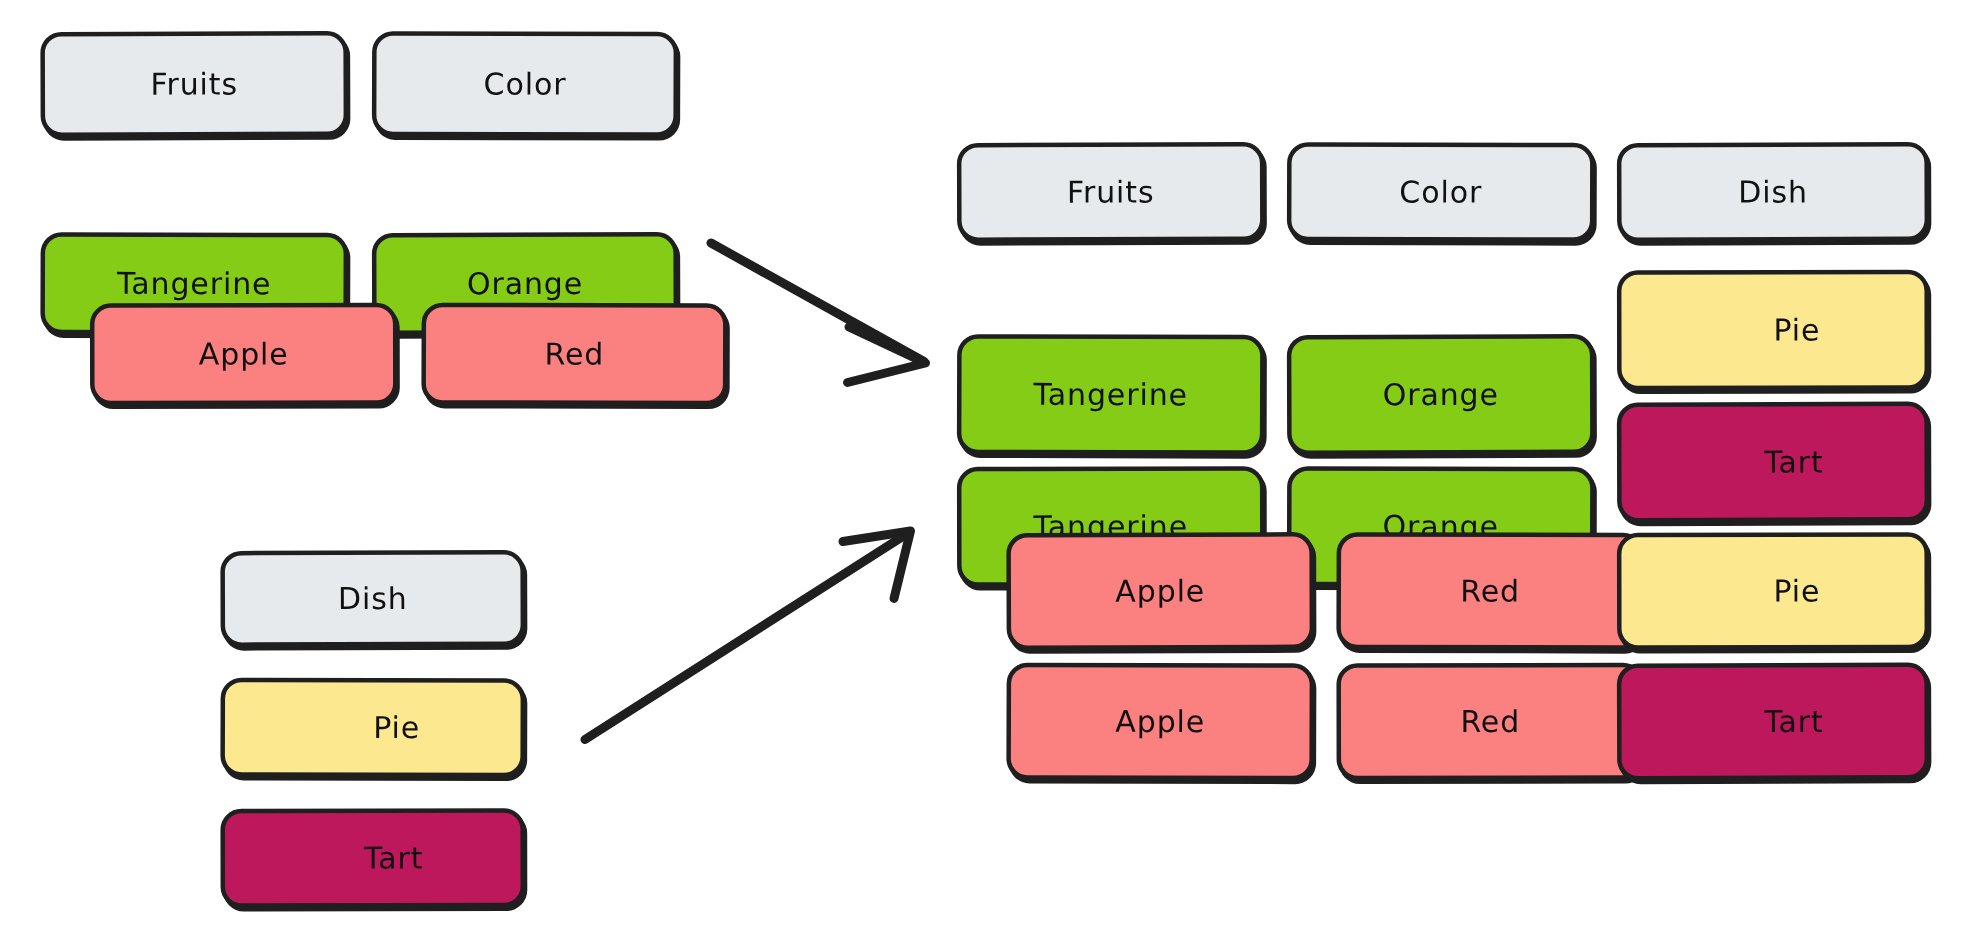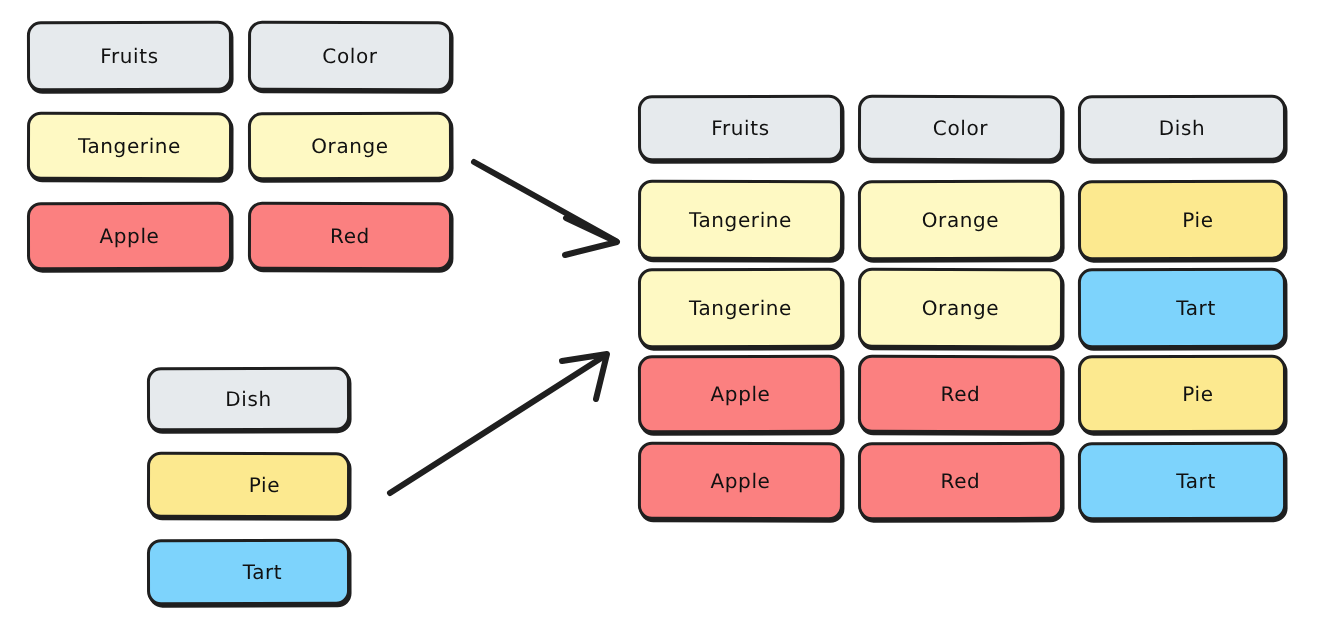--- a/index.html
+++ b/index.html
@@ -31,24 +31,24 @@
     justify-content: center;
     color: #111111;
     font-family: "DejaVu Sans", sans-serif;
     font-size: 20px;
     letter-spacing: 0.6px;
     white-space: nowrap;
     box-shadow: 1.5px 2.5px 0 0 #1f1f1f;
   }
 
   .c-header { background: #e6eaed; }
-  .c-orange { background: #fef9c3; }
-  .c-red    { background: #fb8080; }
+  .c-orange { background: #84cc16; margin-top: 43px; }
+  .c-red    { background: #fb8080; margin-left: 33px; }
   .c-yellow { background: #fce98f; padding-left: 32px; }
-  .c-green  { background: #7dd3fc; padding-left: 28px; }
+  .c-green  { background: #be185d; padding-left: 28px; }
 
   
   .j1 { transform: rotate(-0.18deg); }
   .j2 { transform: rotate(0.16deg); }
   .j3 { transform: rotate(-0.1deg); }
 
   
   .arrow-layer {
     position: absolute;
     left: 0; top: 0;

